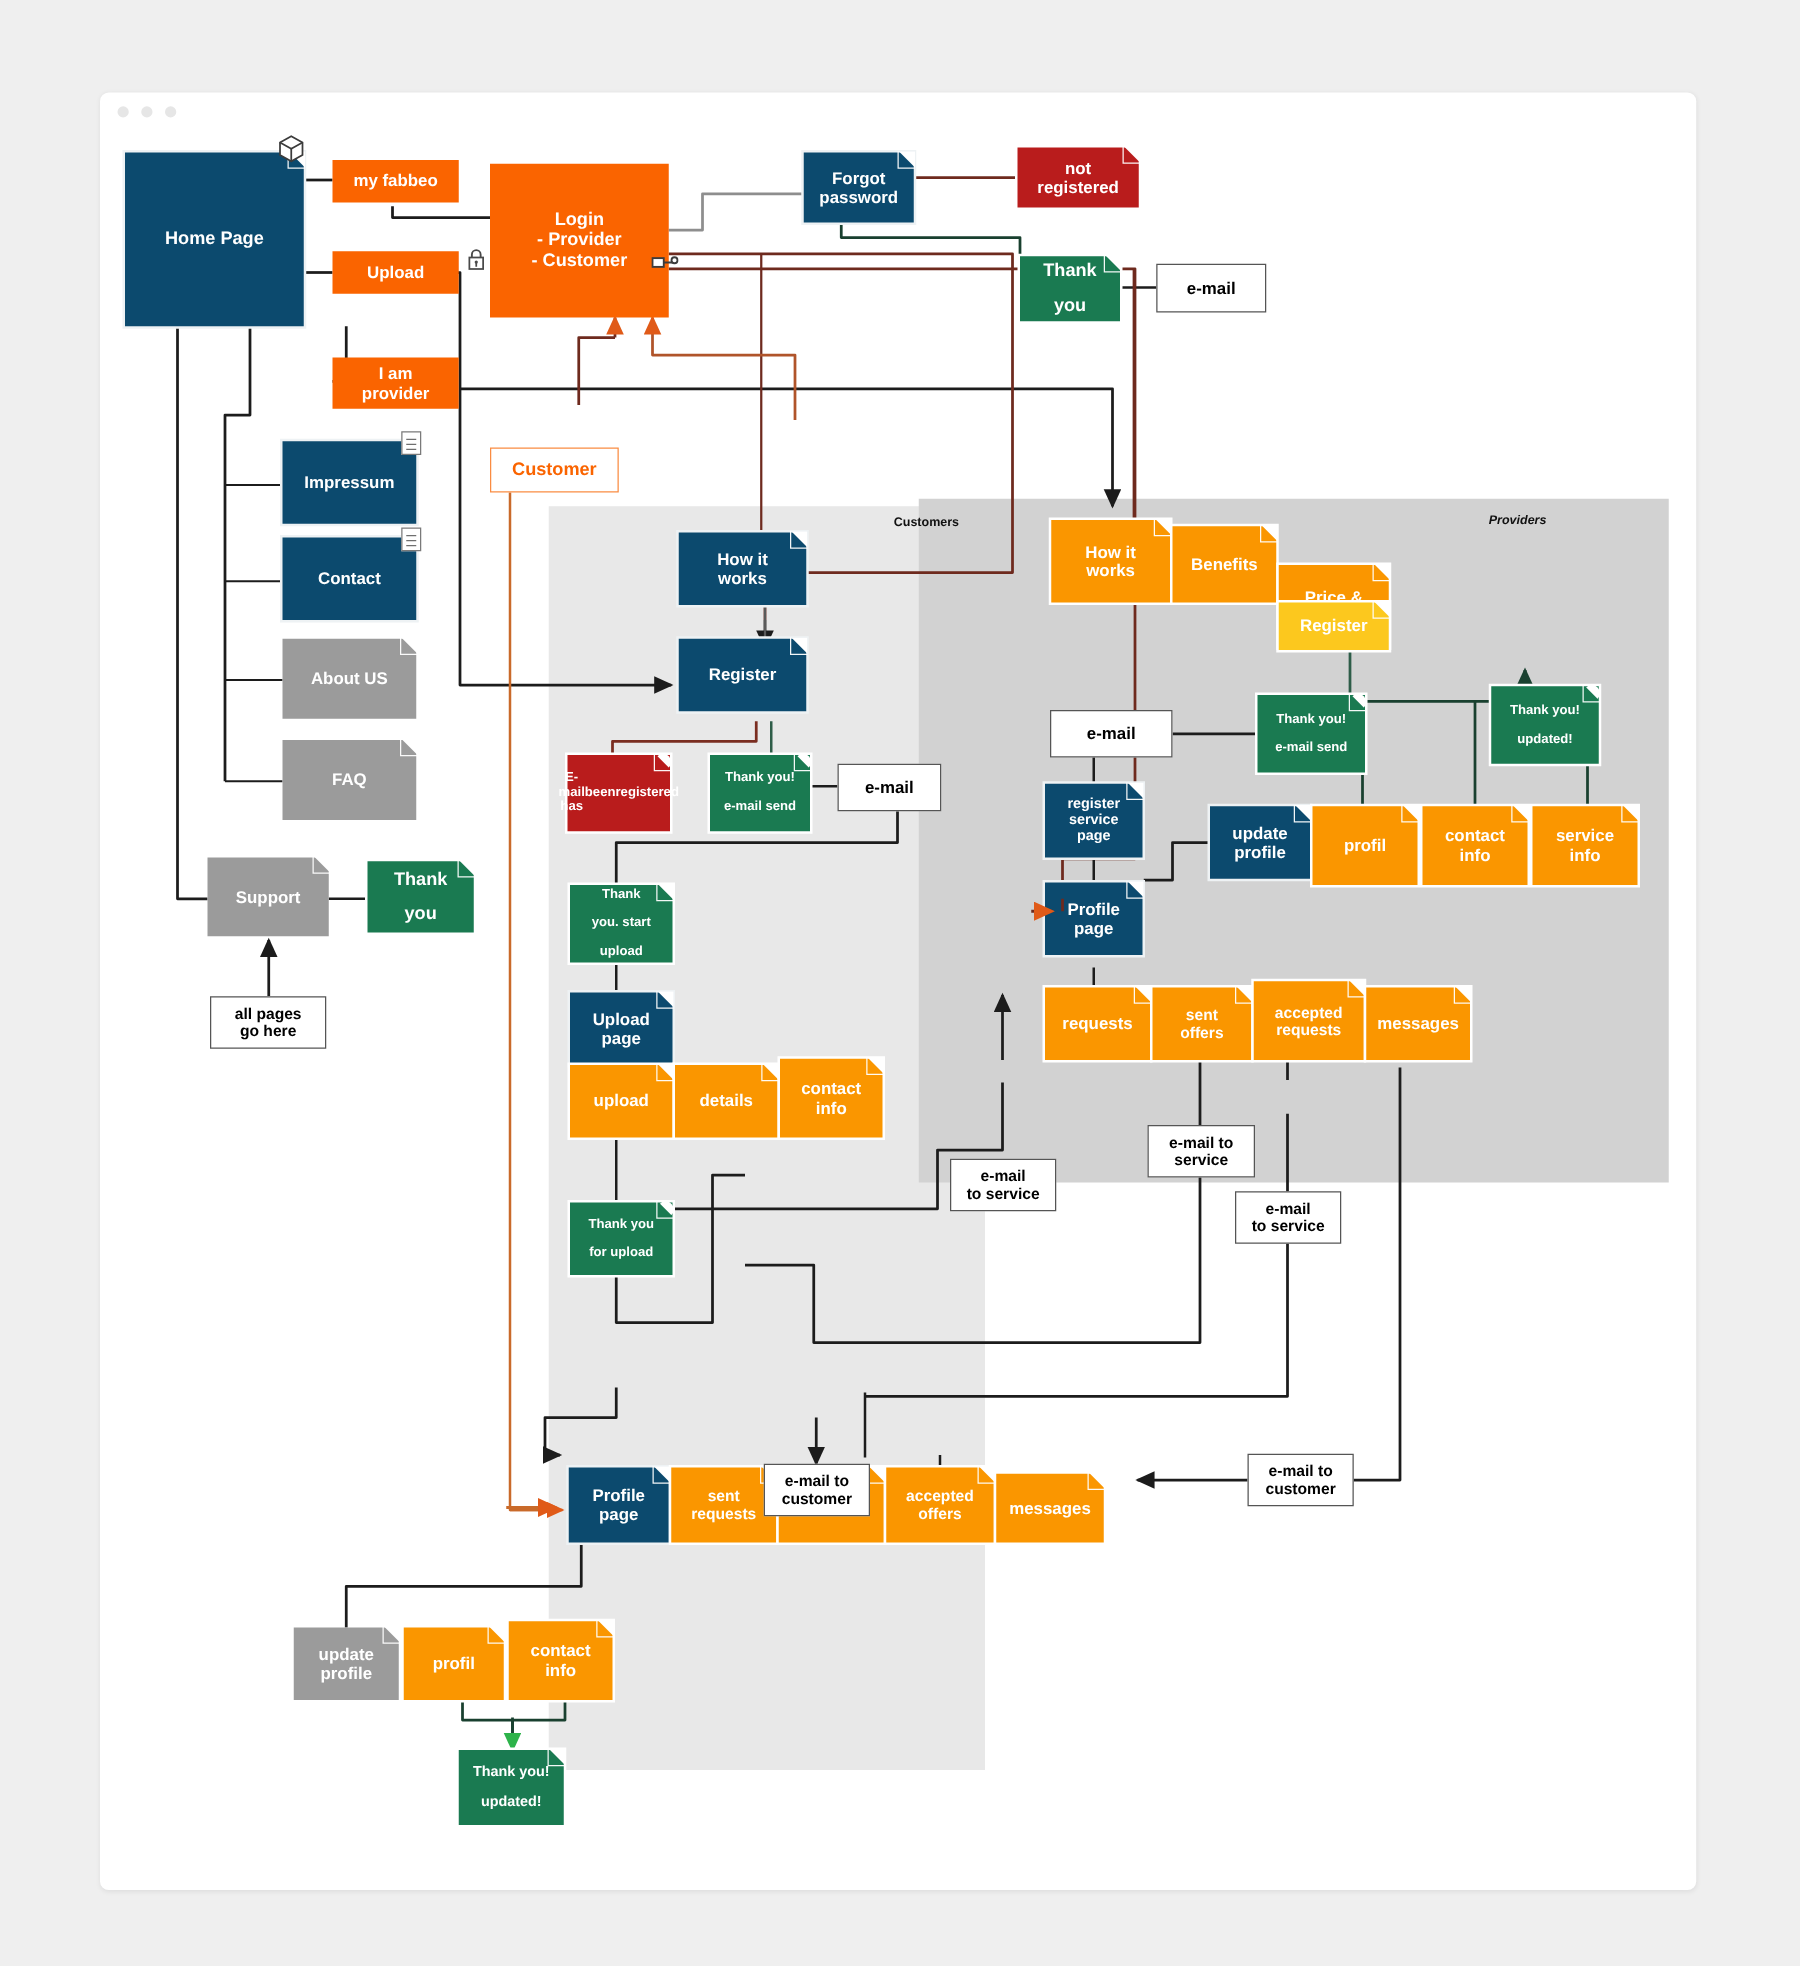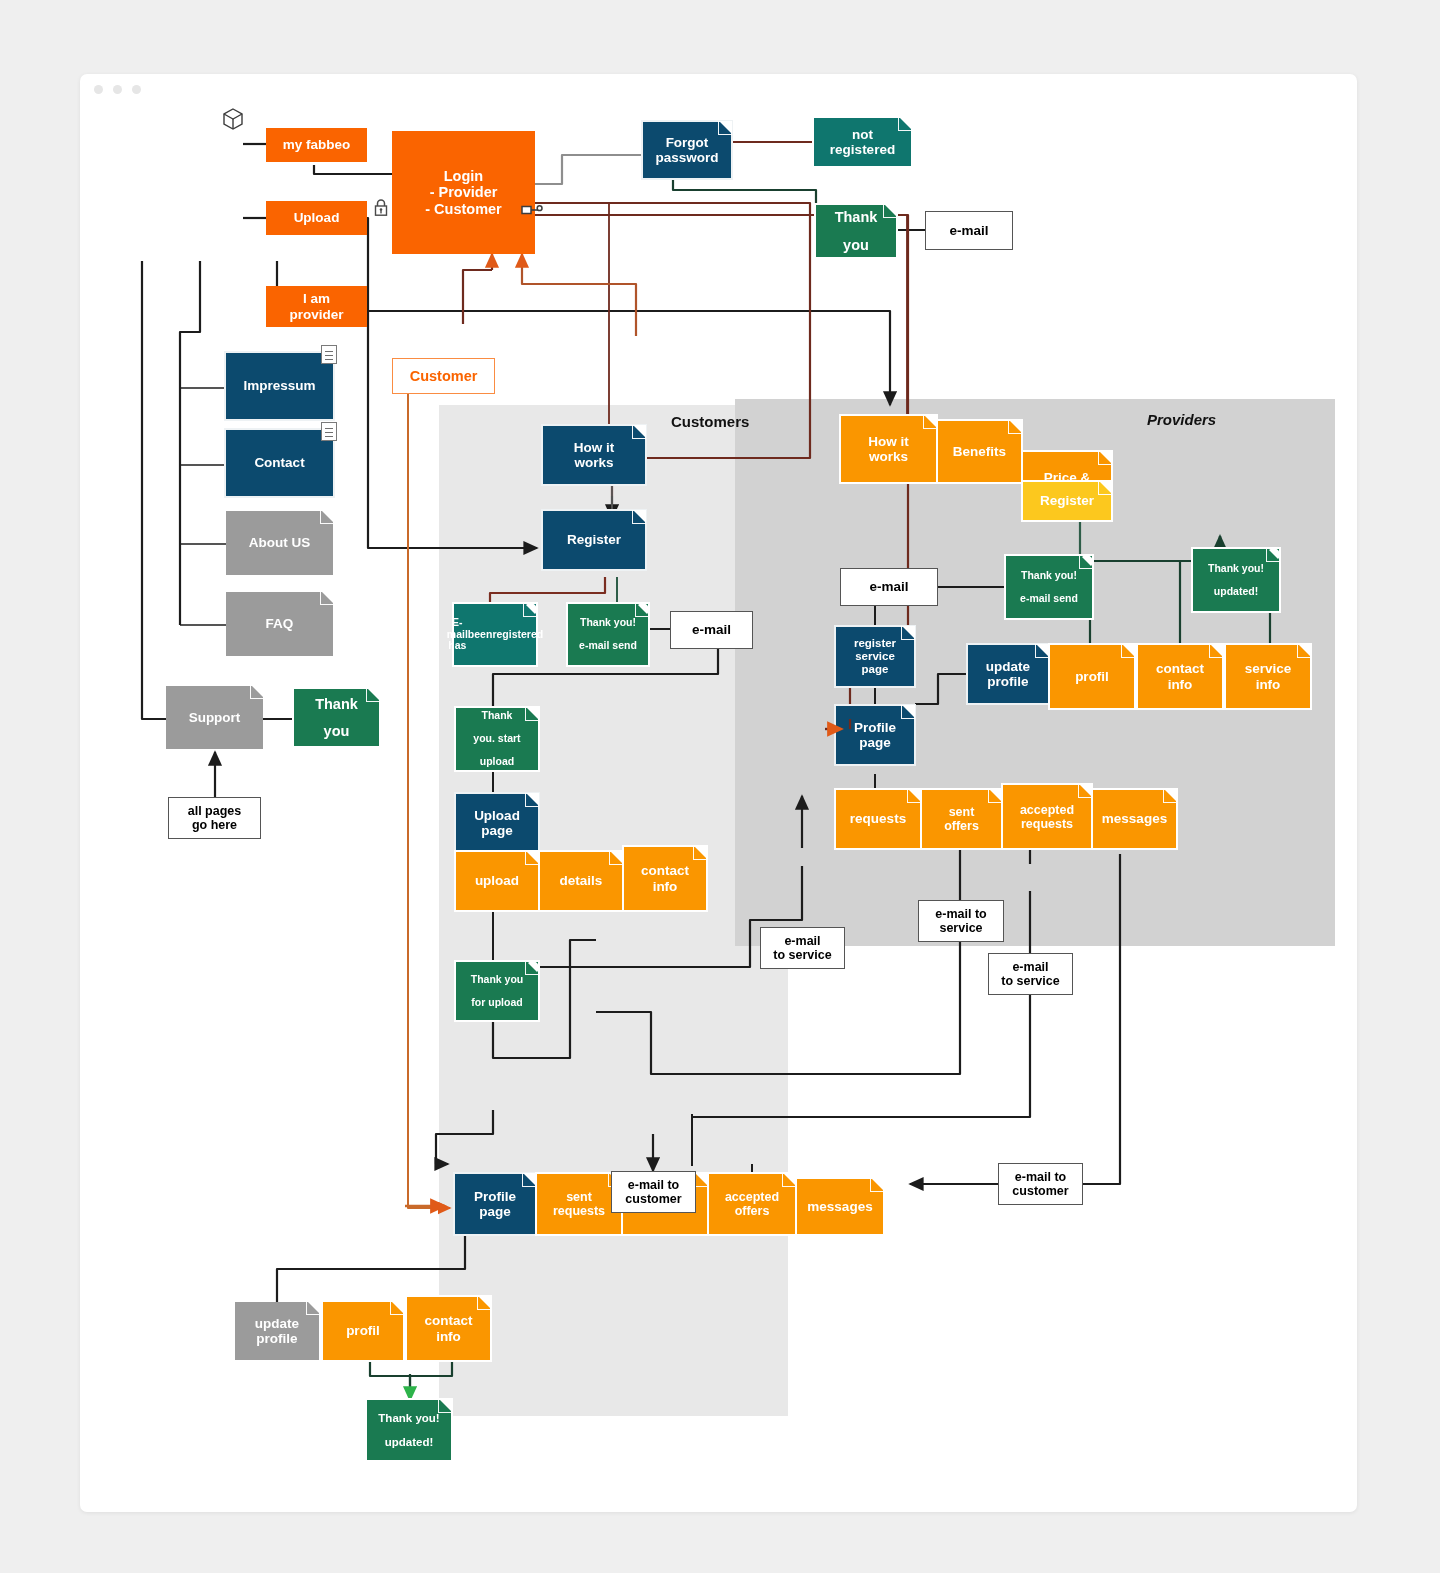--- a/index.html
+++ b/index.html
@@ -32,22 +32,23 @@
     width: 1277px; height: 1438px;
   }
   
   .lane {
     position: absolute;
     background: #e8e8e8;
   }
   .lane.provider { background: #d2d2d2; }
   .lane-label {
     position: absolute;
-    font-size: 15px; font-weight: bold; color: #111;
+    font-size: 10px; font-weight: bold; color: #111;
     white-space: nowrap;
+    margin-left: 44px;
   }
   
   .node {
     position: absolute;
     color: #fff;
     font-weight: bold;
     display: flex; align-items: center; justify-content: center;
     text-align: center;
     line-height: 1.12;
     z-index: 5;
@@ -71,21 +72,21 @@
     border-bottom: 1.5px solid rgba(255,255,255,0.95);
     transform: none;
     pointer-events: none;
   }
   .gray   { background: #0c4a6e; box-shadow: 0 0 0 2px #eef2f4; }
   .gray2  { background: #9b9b9b; }
   .orange { background: #fa6400; }
   .amber  { background: #fa9600; box-shadow: 0 0 0 2px #ffffff; }
   .yellow { background: #fcc81e; box-shadow: 0 0 0 2px #ffffff; }
   .green  { background: #1a7a51; box-shadow: 0 0 0 2px #ffffff; gap: 11px; }
-  .red    { background: #0f766e; box-shadow: 0 0 0 2px #ffffff; }
+  .red    { background: #b91c1c; box-shadow: 0 0 0 2px #ffffff; }
   .plain  {
     background: #ffffff; color: #000;
     border: 1.4px solid #555; box-shadow: none;
   }
   .ghost {
     background: #ffffff; color: #fa6400;
     border: 1.4px solid #fa8c42; box-shadow: none;
   }
 
   
@@ -278,20 +279,23 @@
     </svg>
 
     <svg class="edges front" viewBox="0 0 1277 1438">
       <g fill="none">
         <path d="M770,645 L770,655" stroke="#6e2a1e" stroke-width="2.2"></path>
         <path d="M745,655 L762,655" stroke="#6e2a1e" stroke-width="2.4" marker-end="url(#ahBr)"></path>
         <path d="M325,1132 L365,1132" stroke="#c96a2a" stroke-width="2.4" marker-end="url(#ahO)"></path>
       </g>
     </svg>
 
+    <div class="node gray fold fs14" style="left:20px; top:48px; width:143px; height:139px;">
+      <span>Home Page</span>
+    </div>
     <div class="ic" style="left:141px; top:33px;">
       <svg width="24" height="24" viewBox="0 0 24 24">
         <path d="M12 2 L21 7 L21 17 L12 22 L3 17 L3 7 Z" fill="#fff" stroke="#3c3c3c" stroke-width="1.4"></path>
         <path d="M3 7 L12 12 L21 7" fill="none" stroke="#3c3c3c" stroke-width="1.4"></path>
         <path d="M12 12 L12 22" fill="none" stroke="#3c3c3c" stroke-width="1.4"></path>
       </svg>
     </div>
 
     <div class="node orange fs13" style="left:186px; top:54px; width:101px; height:34px;">
       <span>my fabbeo</span>

